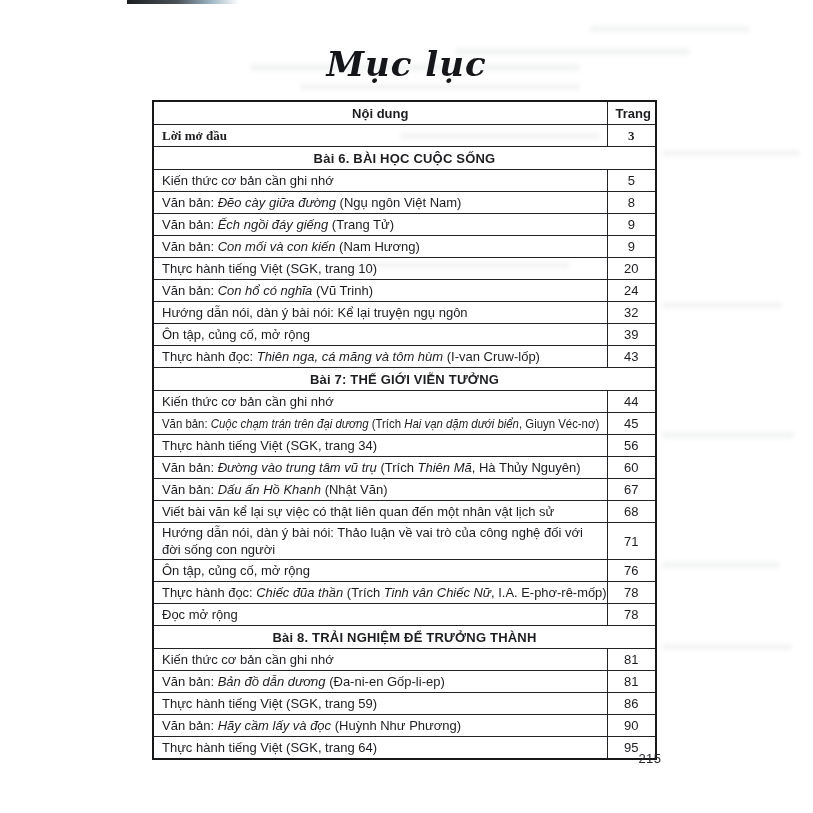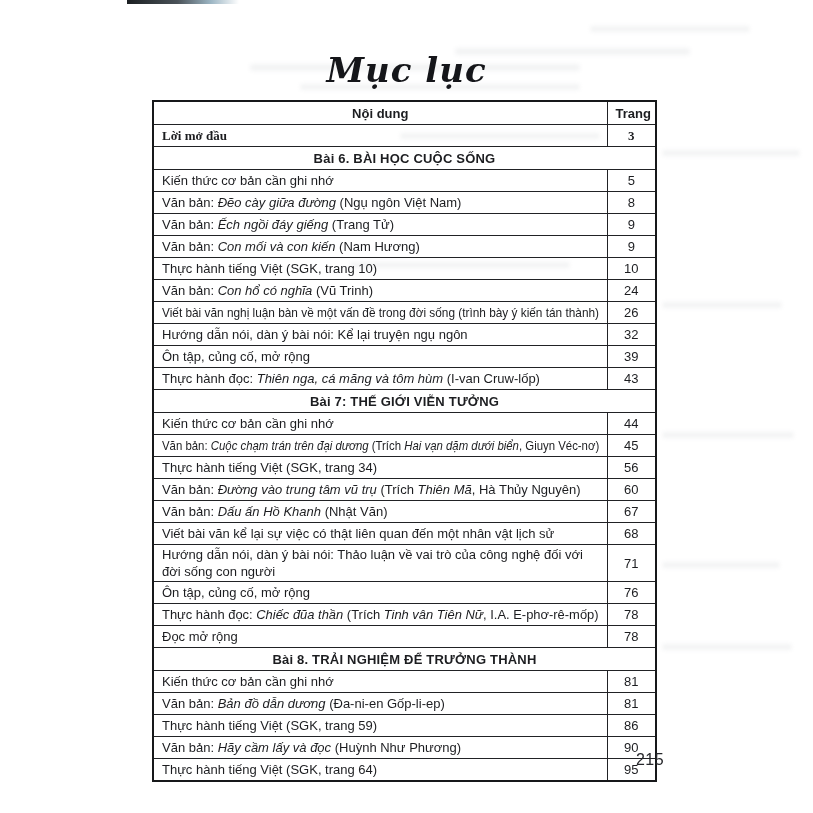--- a/index.html
+++ b/index.html
@@ -9,21 +9,21 @@
   }
   .scan-edge{
     position:absolute;left:127px;top:0;width:112px;height:4px;
     background:linear-gradient(to right,#1b1f22 0%,#4a5258 45%,#9db6c4 75%,rgba(210,228,238,0) 100%);
   }
   .smudge{
     position:absolute;background:#8a9098;opacity:0.10;filter:blur(2px);border-radius:3px;
     pointer-events:none;
   }
   .page-title{
-    position:absolute;left:0;top:50px;width:813px;text-align:center;
+    position:absolute;left:0;top:44px;width:813px;text-align:center;
     font-family:"DejaVu Serif","Liberation Serif",serif;
     font-style:italic;font-weight:bold;font-size:34px;color:#15161a;letter-spacing:1px;
   }
   table.toc{
     position:absolute;left:152px;top:100px;width:505px;
     border-collapse:collapse;table-layout:fixed;
     border:2px solid #17181a;
   }
   table.toc td{
     border:1px solid #212225;
@@ -41,21 +41,21 @@
   td.pagenum{text-align:center;padding:1px 2px;}
   col.c-page{width:49px;}
   .serif-bold{
     font-family:"Liberation Serif","DejaVu Serif",serif;
     font-weight:bold;font-size:15px;
   }
   .rowtext{display:inline-block;transform-origin:0 50%;}
   .rowtext.nowrap{white-space:nowrap;}
   .footer-page{
     position:absolute;left:620px;top:751px;width:60px;text-align:center;
-    font-size:16px;color:#26272b;letter-spacing:0.5px;
+    font-size:13px;color:#26272b;letter-spacing:0.5px;
   }
 </style>
 </head>
 <body>
 
 <div class="scan-edge"></div>
 <div class="smudge" style="left:455px;top:48px;width:235px;height:7px"></div>
 <div class="smudge" style="left:590px;top:26px;width:160px;height:6px"></div>
 <div class="smudge" style="left:250px;top:64px;width:330px;height:7px"></div>
 <div class="smudge" style="left:300px;top:84px;width:280px;height:6px"></div>
@@ -97,29 +97,25 @@
       <tr>
         <td class="content"><span class="rowtext nowrap"><span>Văn bản: </span><i>Ếch ngồi đáy giếng</i><span> (Trang Tử)</span></span></td>
         <td class="pagenum">9</td>
       </tr>
       <tr>
         <td class="content"><span class="rowtext nowrap"><span>Văn bản: </span><i>Con mối và con kiến</i><span> (Nam Hương)</span></span></td>
         <td class="pagenum">9</td>
       </tr>
       <tr>
         <td class="content"><span class="rowtext nowrap"><span>Thực hành tiếng Việt (SGK, trang 10)</span></span></td>
-        <td class="pagenum">10</td>
+        <td class="pagenum">20</td>
       </tr>
       <tr>
         <td class="content"><span class="rowtext nowrap"><span>Văn bản: </span><i>Con hổ có nghĩa</i><span> (Vũ Trinh)</span></span></td>
         <td class="pagenum">24</td>
-      </tr>
-      <tr>
-        <td class="content"><span class="rowtext nowrap" style="transform: scaleX(0.91);"><span>Viết bài văn nghị luận bàn về một vấn đề trong đời sống (trình bày ý kiến tán thành)</span></span></td>
-        <td class="pagenum">26</td>
       </tr>
       <tr>
         <td class="content"><span class="rowtext nowrap"><span>Hướng dẫn nói, dàn ý bài nói: Kể lại truyện ngụ ngôn</span></span></td>
         <td class="pagenum">32</td>
       </tr>
       <tr>
         <td class="content"><span class="rowtext nowrap"><span>Ôn tập, củng cố, mở rộng</span></span></td>
         <td class="pagenum">39</td>
       </tr>
       <tr>
@@ -155,21 +151,21 @@
       </tr>
       <tr>
         <td class="content"><span class="rowtext"><span>Hướng dẫn nói, dàn ý bài nói: Thảo luận về vai trò của công nghệ đối với đời sống con người</span></span></td>
         <td class="pagenum">71</td>
       </tr>
       <tr>
         <td class="content"><span class="rowtext nowrap"><span>Ôn tập, củng cố, mở rộng</span></span></td>
         <td class="pagenum">76</td>
       </tr>
       <tr>
-        <td class="content"><span class="rowtext nowrap" style="transform: scaleX(0.995);"><span>Thực hành đọc: </span><i>Chiếc đũa thần</i><span> (Trích </span><i>Tinh vân Tiên Nữ</i><span>, I.A. E-phơ-rê-mốp)</span></span></td>
+        <td class="content"><span class="rowtext nowrap" style="transform: scaleX(0.995);"><span>Thực hành đọc: </span><i>Chiếc đũa thần</i><span> (Trích </span><i>Tinh vân Chiếc Nữ</i><span>, I.A. E-phơ-rê-mốp)</span></span></td>
         <td class="pagenum">78</td>
       </tr>
       <tr>
         <td class="content"><span class="rowtext nowrap"><span>Đọc mở rộng</span></span></td>
         <td class="pagenum">78</td>
       </tr>
       <tr>
         <td colspan="2" class="section">Bài 8. TRẢI NGHIỆM ĐỂ TRƯỞNG THÀNH</td>
       </tr>
       <tr>

